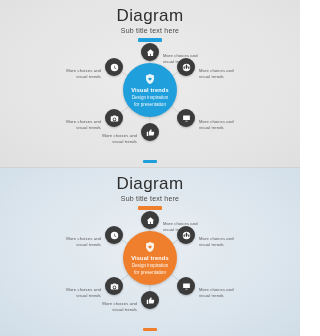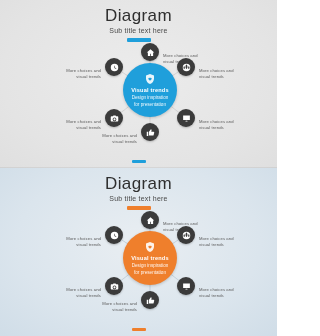--- a/index.html
+++ b/index.html
@@ -4,21 +4,21 @@
 <style>
   * { margin:0; padding:0; box-sizing:border-box; }
   html,body { width:300px; height:336px; }
   body {
     font-family:"Liberation Sans", sans-serif;
     background:#ffffff;
     overflow:hidden;
   }
   .slide {
     position:relative;
-    width:277px;
+    width:300px;
     height:168px;
     overflow:hidden;
   }
   .slide.light {
     background:
       radial-gradient(ellipse 110% 120% at 50% 45%, #ececec 0%, #e4e4e4 45%, #d6d6d6 100%);
   }
   .slide.blue {
     background:
       radial-gradient(ellipse 110% 120% at 50% 45%, #e9eef2 0%, #dbe5ed 40%, #bfd1df 100%);

